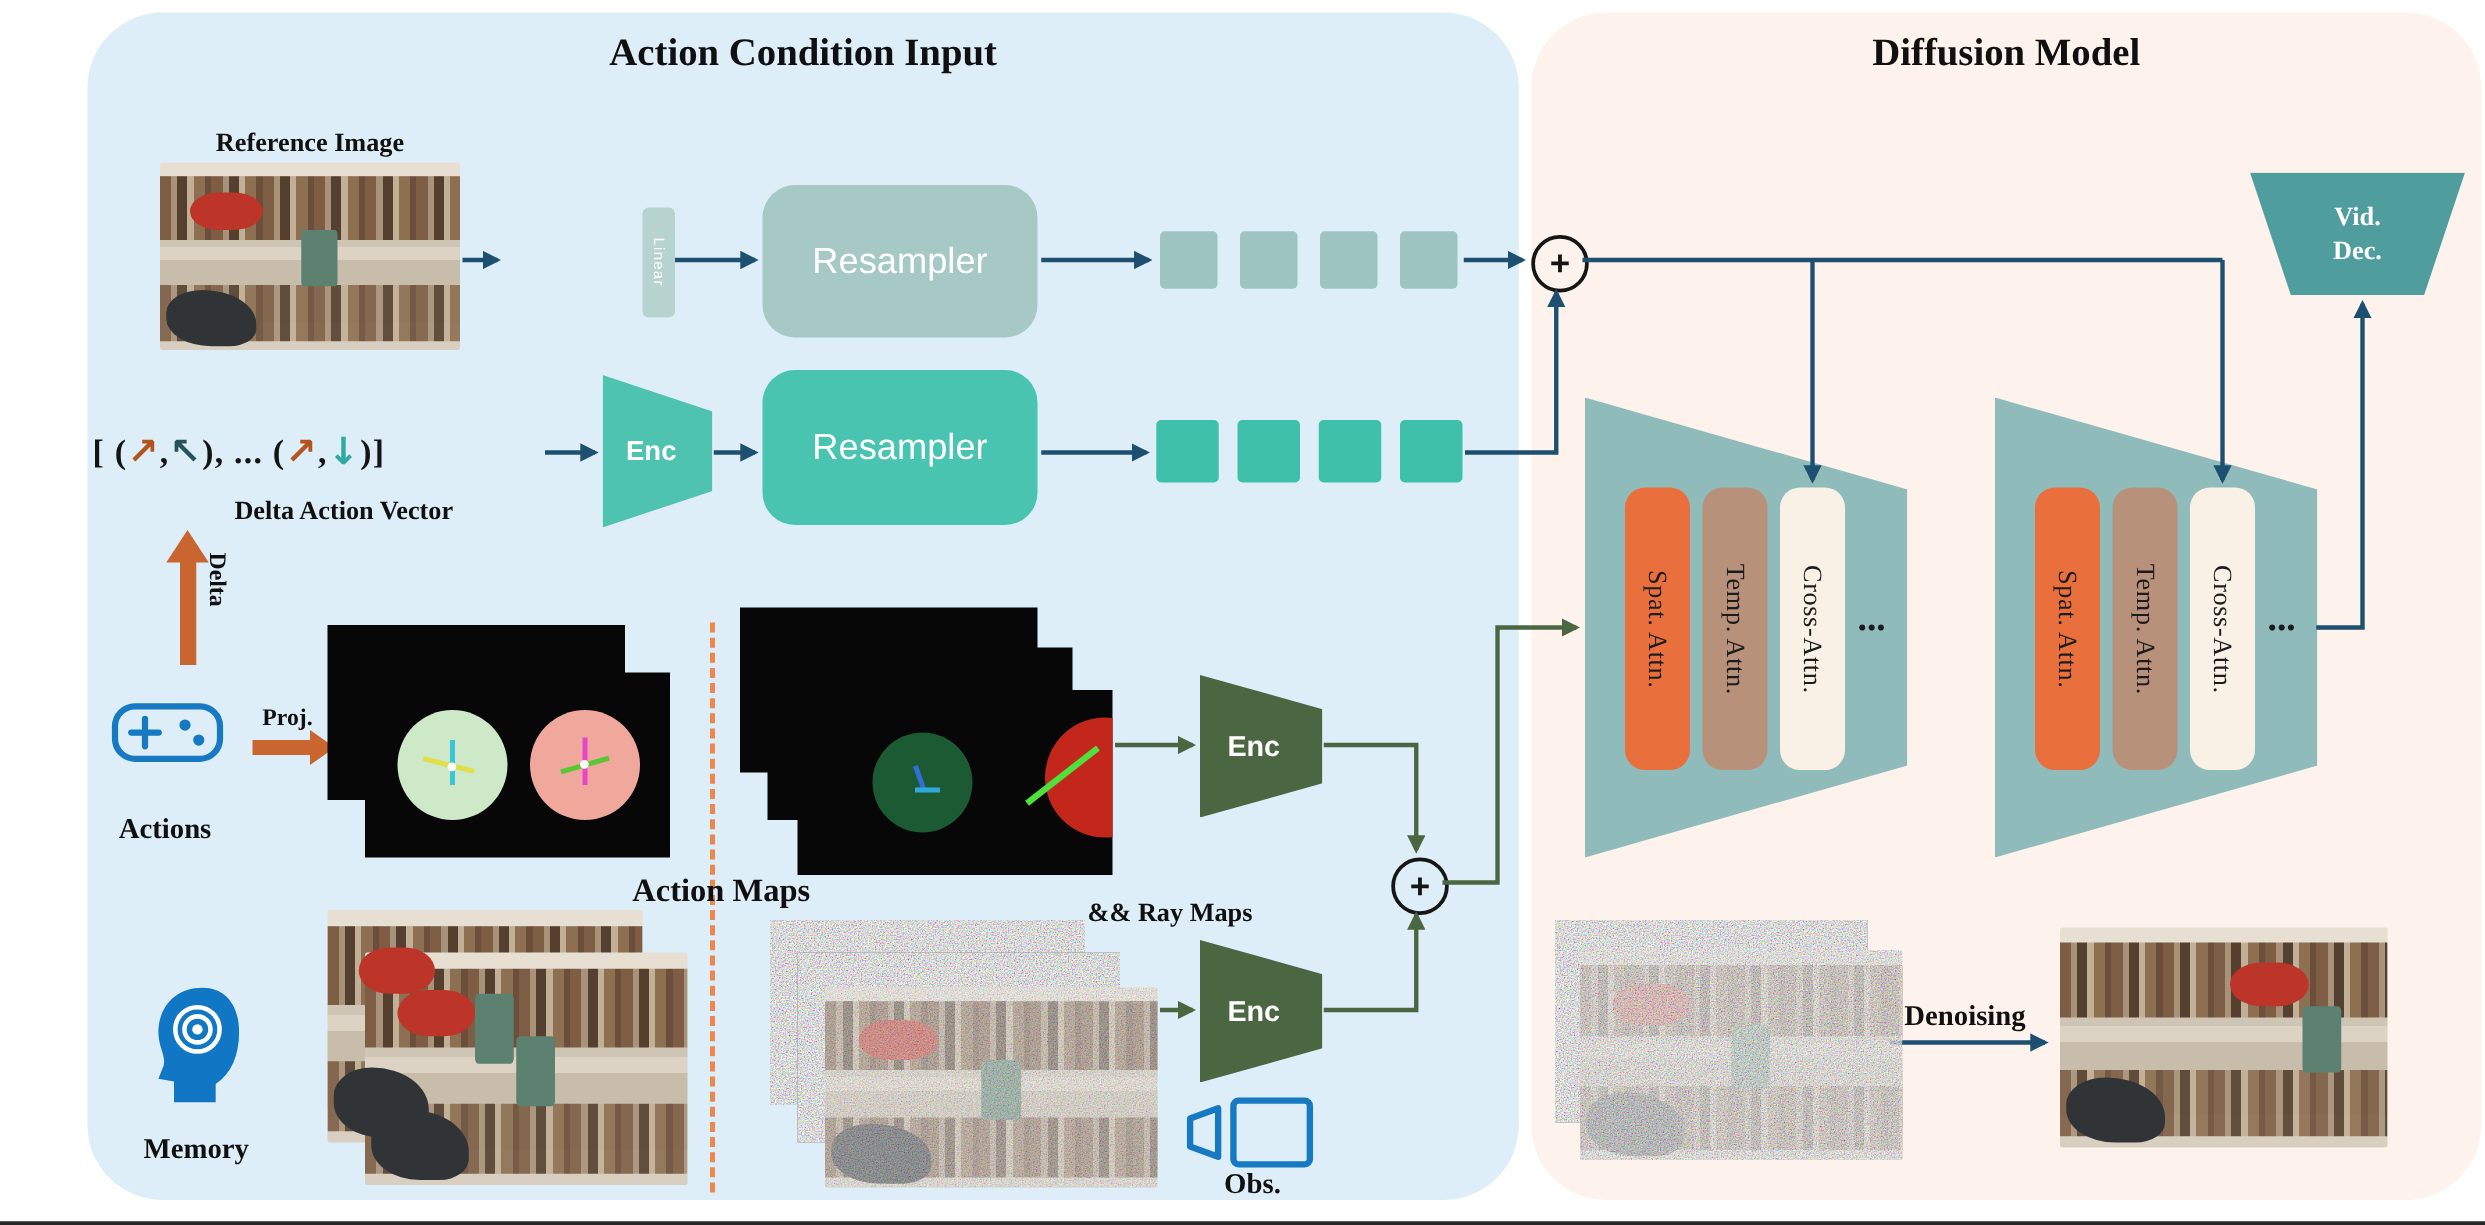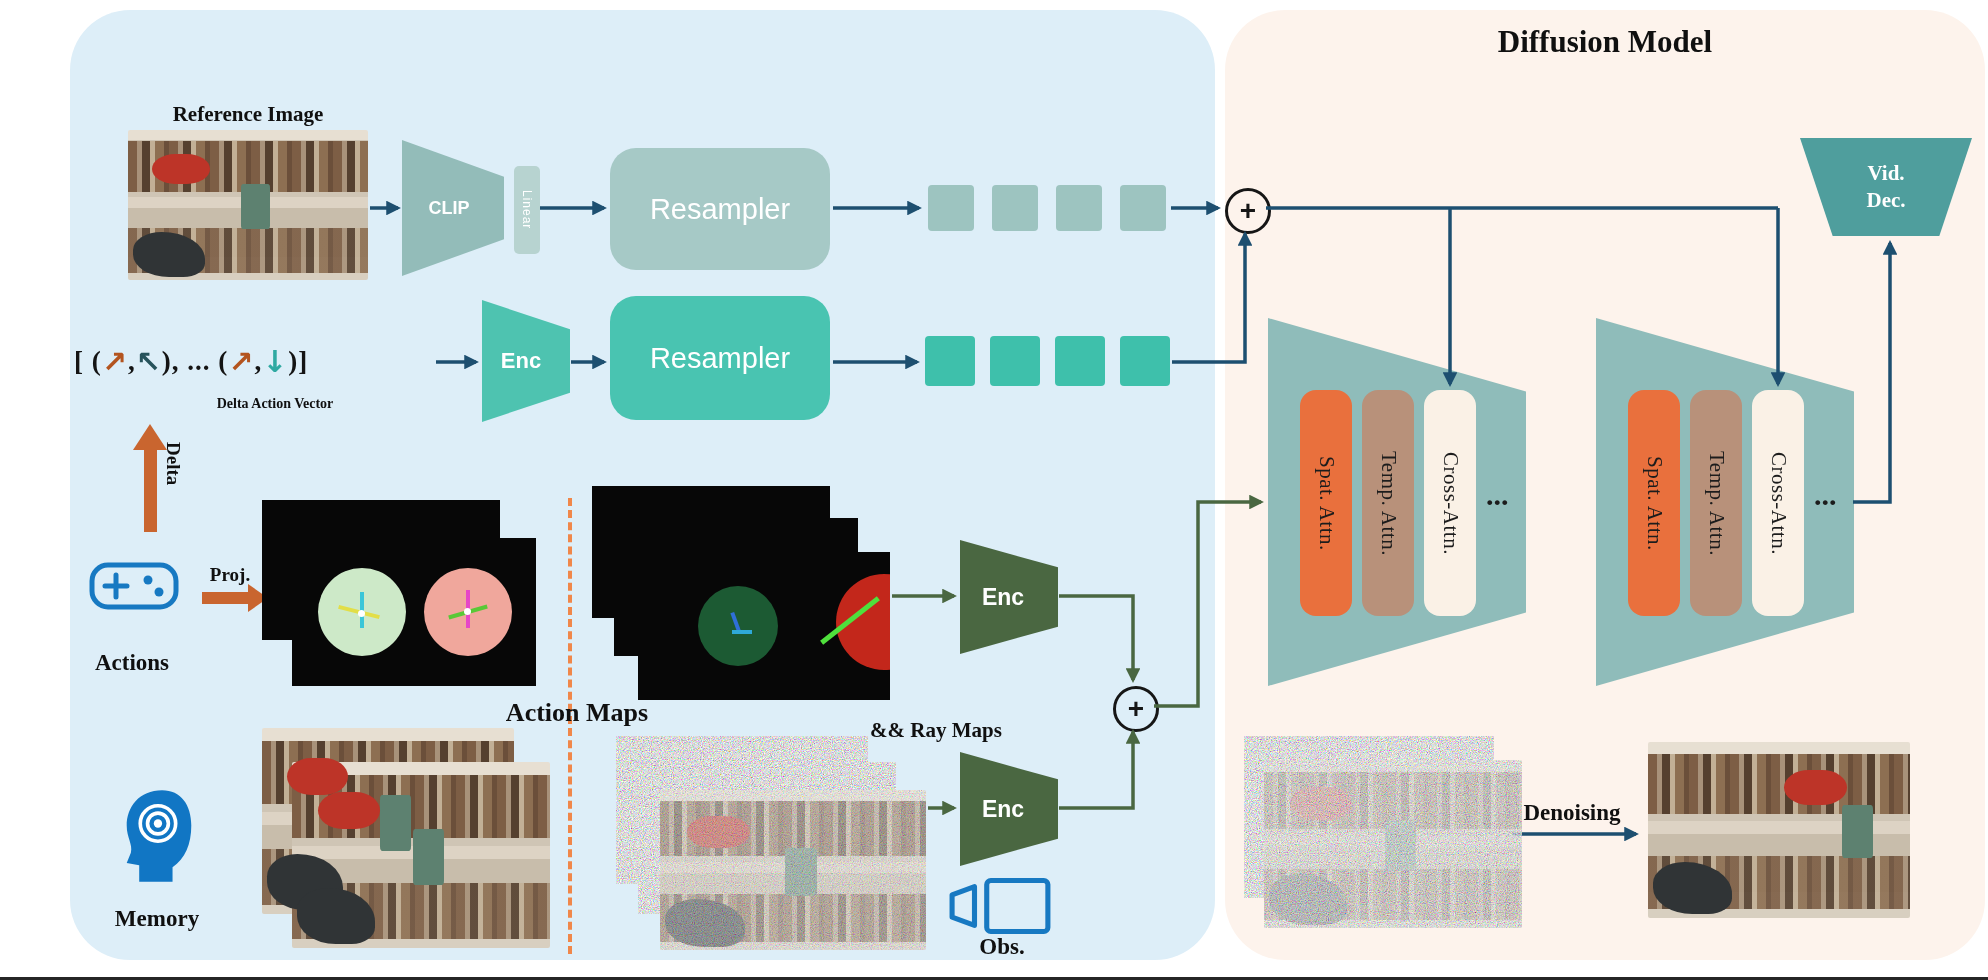--- a/index.html
+++ b/index.html
@@ -64,32 +64,30 @@
       <filter id="noiseF" x="0" y="0" width="100%" height="100%">
         <feTurbulence type="fractalNoise" baseFrequency="0.9" numOctaves="2" stitchTiles="stitch"></feTurbulence>
         <feColorMatrix type="matrix" values="1.7 0 0 0 -0.15  0 1.7 0 0 -0.15  0 0 1.7 0 -0.15  0 0 0 0 1"></feColorMatrix>
       </filter>
     </defs>
   </svg>
 
   <div id="panel-left" class="panel"></div>
   <div id="panel-right" class="panel"></div>
 
+  <div class="title" style="left:70px;top:24px;width:1145px;">Action Condition Input</div>
   <div class="title" style="left:1225px;top:24px;width:760px;">Diffusion Model</div>
 
   <div class="label" style="left:118px;top:102px;width:260px;font-size:21px;">Reference Image</div>
   <div class="photo" style="left:128px;top:130px;width:240px;height:150px;">
     <i class="ph-car"></i>
     <i class="ph-green"></i>
     <i class="ph-arm"></i>
   </div>
 
-  <div class="trap" style="left:402px;top:140px;width:102px;height:136px;background:#93bcb9;clip-path:polygon(0 0,100% 27%,100% 73%,0 100%);">
-    <span class="sans" style="font-size:18px;font-weight:bold;margin-right:8px;">CLIP</span>
-  </div>
 
   <div class="abs" style="left:514px;top:166px;width:26px;height:88px;background:#b7d3d0;border-radius:5px;display:flex;align-items:center;justify-content:center;">
     <span class="vtext sans" style="font-size:12px;color:#fff;letter-spacing:1px;">Linear</span>
   </div>
 
   <div class="round-box" style="left:610px;top:148px;width:220px;height:122px;background:#a6c9c6;font-size:29px;">
     <span>Resampler</span>
   </div>
 
   <div class="tokens" style="left:928px;top:185px;gap:18px;">
@@ -107,21 +105,21 @@
     <span class="c-ink">[ (</span>
     <span class="arr c-or">↗</span>
     <span class="c-ink">,</span>
     <span class="arr c-nv">↖</span>
     <span class="c-ink">), ... (</span>
     <span class="arr c-or">↗</span>
     <span class="c-ink">,</span>
     <span class="arr c-tl">↓</span>
     <span class="c-ink">)]</span>
   </div>
-  <div class="label" style="left:140px;top:396px;width:270px;font-size:14px;">Delta Action Vector</div>
+  <div class="label" style="left:140px;top:396px;width:270px;font-size:21px;">Delta Action Vector</div>
 
   <div class="trap" style="left:482px;top:300px;width:88px;height:122px;background:#4ec3b0;clip-path:polygon(0 0,100% 24%,100% 76%,0 100%);">
     <span class="sans" style="font-size:22px;font-weight:bold;margin-right:10px;">Enc</span>
   </div>
 
   <div class="round-box" style="left:610px;top:296px;width:220px;height:124px;background:#49c4b1;font-size:29px;">
     <span>Resampler</span>
   </div>
 
   <div class="tokens" style="left:925px;top:336px;gap:15px;">

